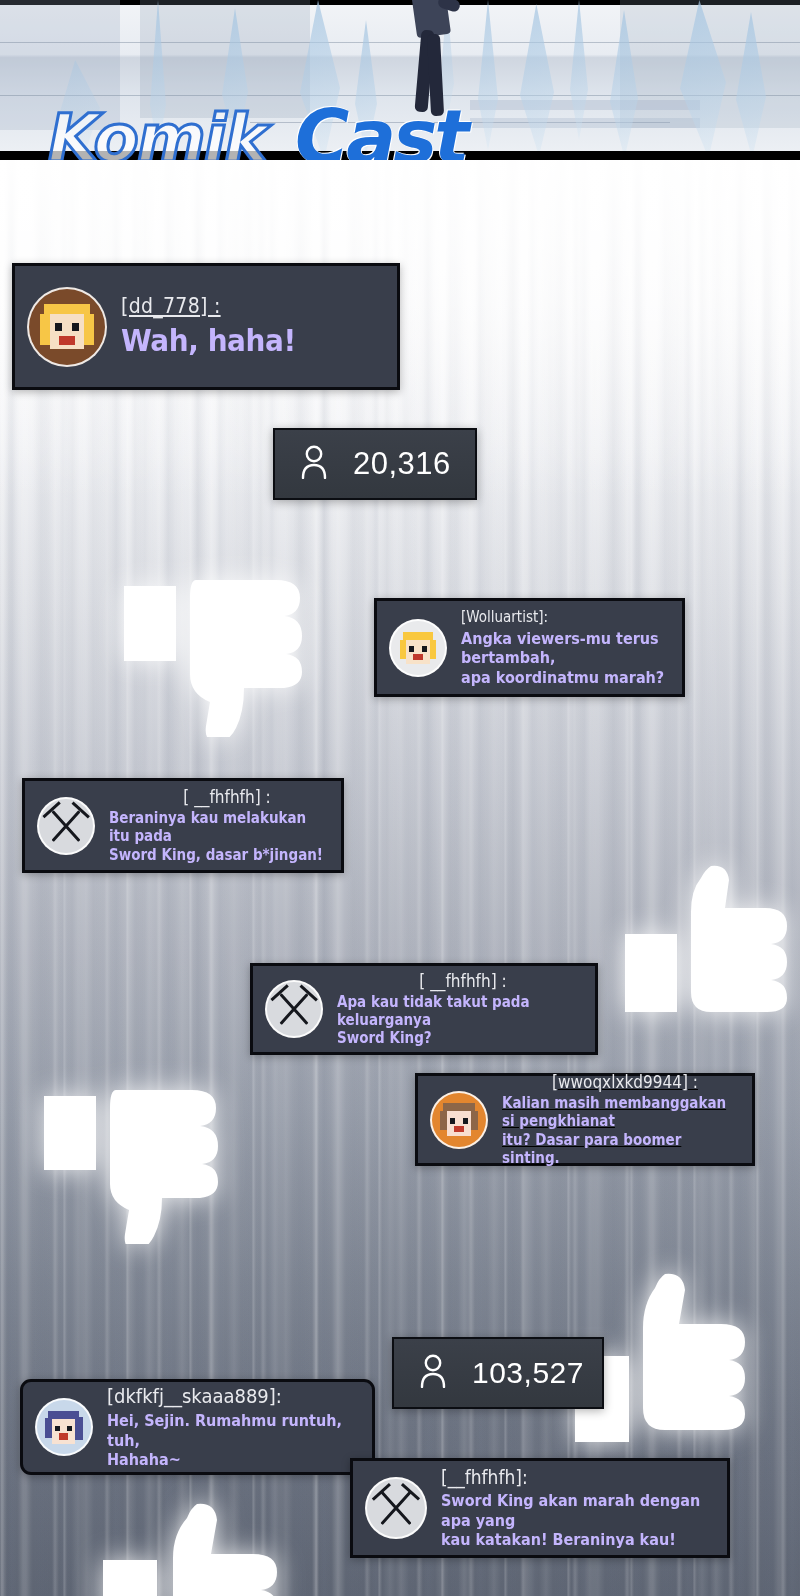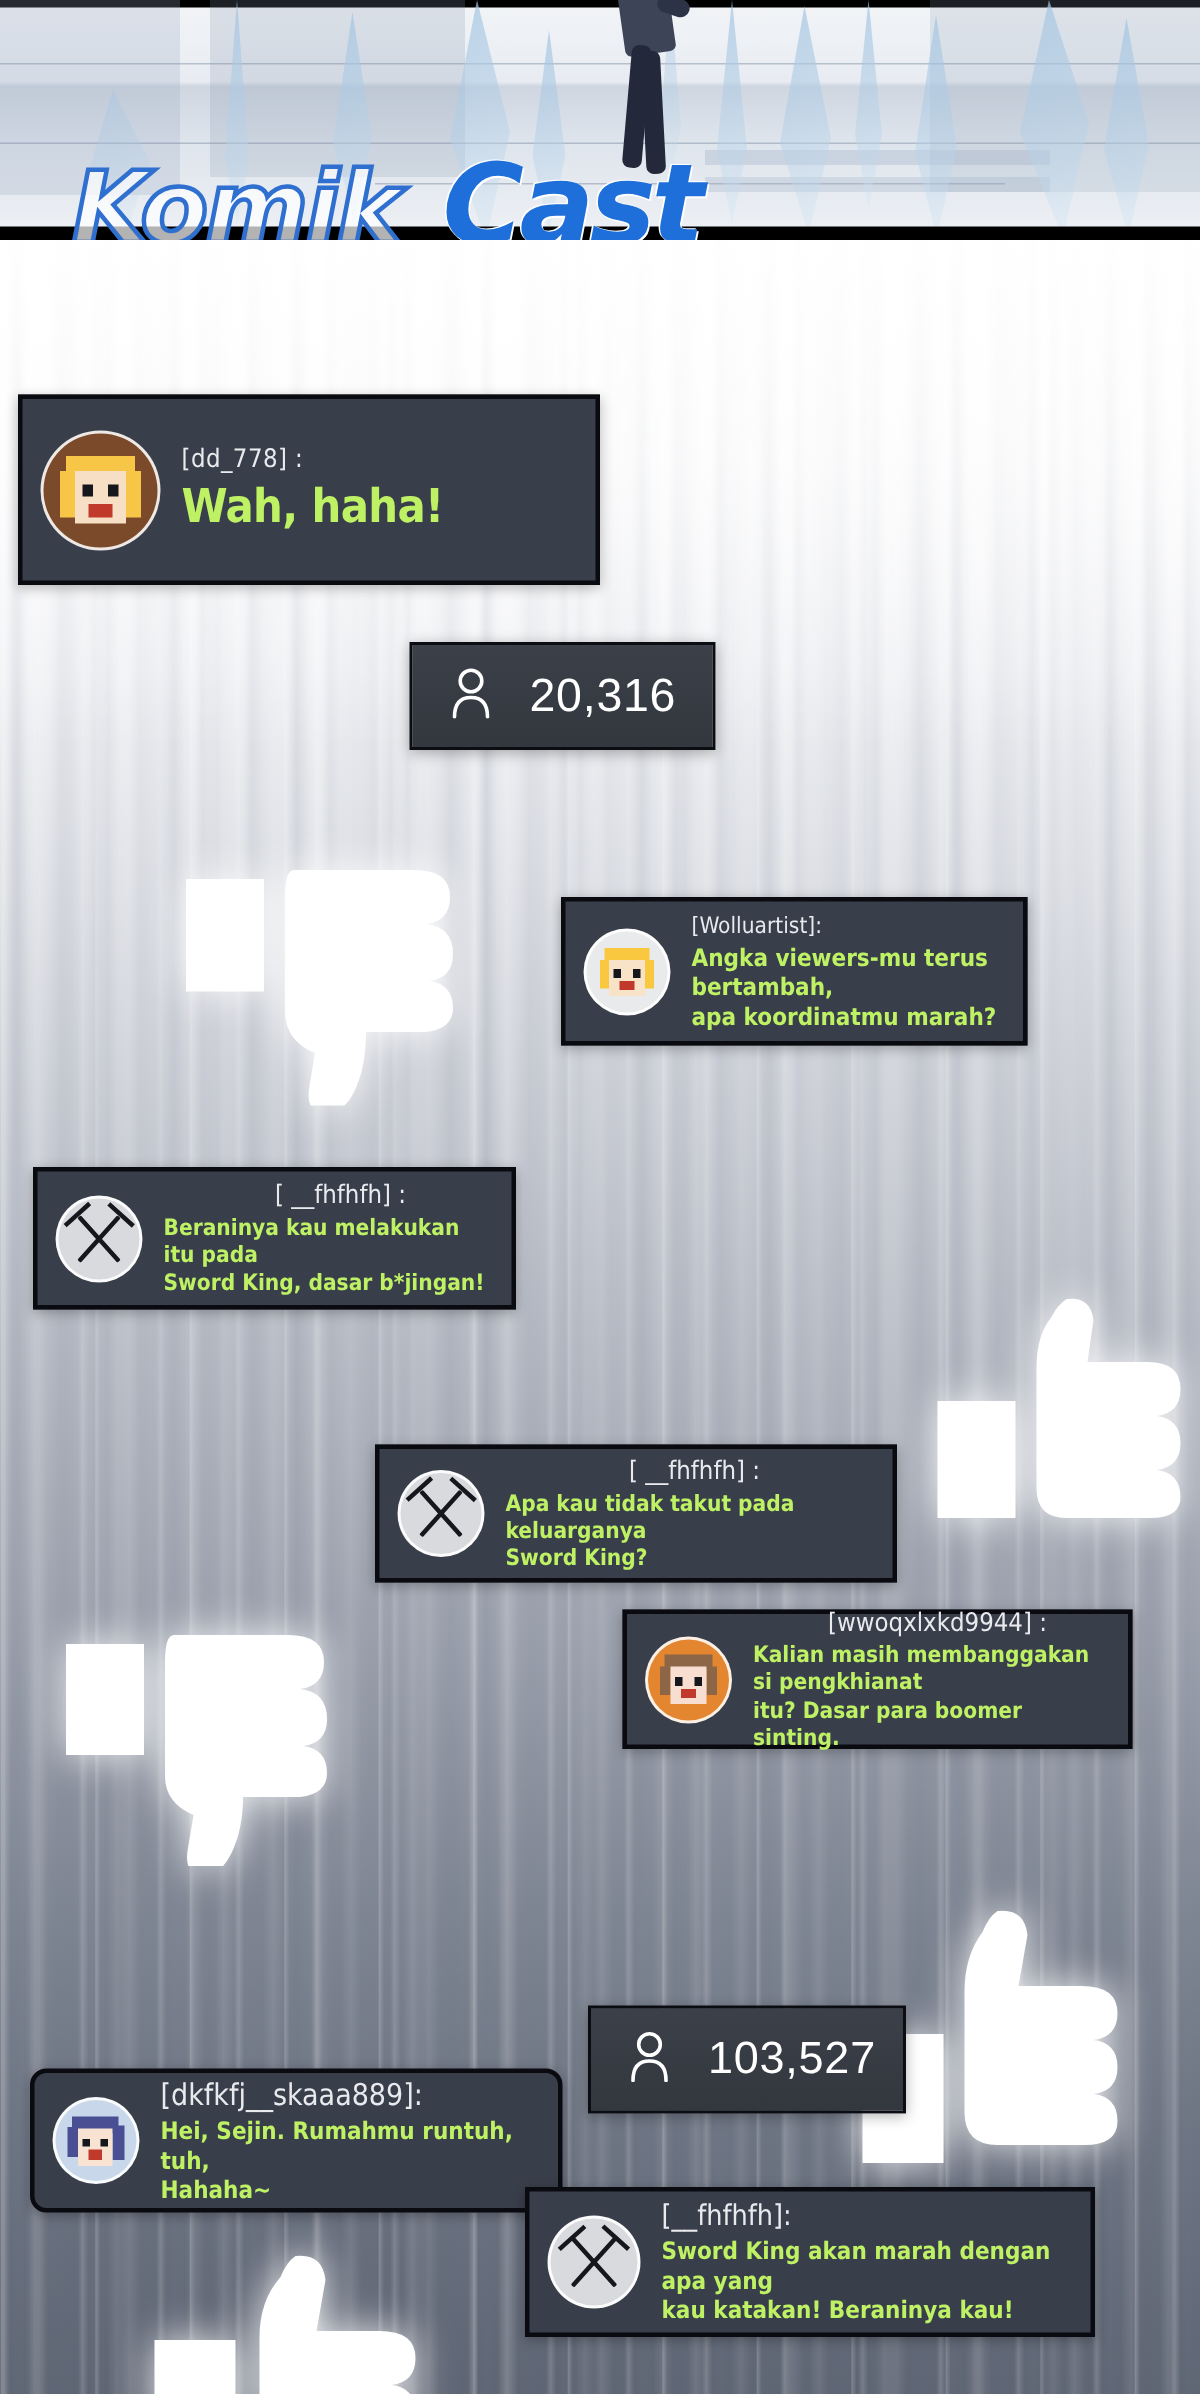--- a/index.html
+++ b/index.html
@@ -190,28 +190,28 @@
     margin-right:14px;
   }
   .bubble .body { flex:1 1 auto; min-width:0; }
   .bubble .uname {
     color:#e9eaee;
     font-family:"DejaVu Sans Condensed","Liberation Sans", sans-serif;
     font-weight:400;
     white-space:nowrap;
   }
   .bubble .msg {
-    color:#bef264;
+    color:#c4b5fd;
     font-family:"DejaVu Sans Condensed","Liberation Sans", sans-serif;
     font-weight:bold;
     line-height:1.22;
   }
 
   
-  .b-big .uname { font-size:17px; margin-bottom:4px; letter-spacing:.3px; }
+  .b-big .uname { font-size:21px; margin-bottom:4px; letter-spacing:.3px;text-decoration:underline; }
   .b-big .msg   { font-size:31px; letter-spacing:-.4px; }
   .b-med .uname { font-size:15px; margin-bottom:3px; }
   .b-med .msg   { font-size:16px; }
   .b-sm  .uname { font-size:17px; margin-bottom:2px; }
   .b-sm  .msg   { font-size:15px; }
 
   
   .pix { position:absolute; left:0; top:0; width:100%; height:100%; }
   .pix i { position:absolute; display:block; }
 
@@ -432,21 +432,21 @@
         <span class="guard g2"></span>
       </span>
     </div>
     <div class="body">
       <div class="uname" style="text-align:center;padding-left:8px;">[ __fhfhfh] :</div>
       <div class="msg">Apa kau tidak takut pada keluarganya</div>
       <div class="msg">Sword King?</div>
     </div>
   </div>
 
-  <div class="bubble b-sm" style="left:415px;top:1073px;width:340px;height:93px;">
+  <div class="bubble b-sm" style="left:415px;top:1073px;width:340px;height:93px;text-decoration:underline;">
     <div class="avatar" style="width:58px;height:58px;background:#e3862f;">
       <span class="pix">
         <i style="left:20%;top:20%;width:60%;height:18%;background:#8d6648;"></i>
         <i style="left:14%;top:34%;width:13%;height:36%;background:#8d6648;"></i>
         <i style="left:73%;top:34%;width:13%;height:36%;background:#8d6648;"></i>
         <i style="left:27%;top:34%;width:46%;height:46%;background:#f8ded0;"></i>
         <i style="left:34%;top:48%;width:9%;height:10%;background:#15171d;"></i>
         <i style="left:57%;top:48%;width:9%;height:10%;background:#15171d;"></i>
         <i style="left:40%;top:62%;width:20%;height:12%;background:#c0392b;"></i>
       </span>

